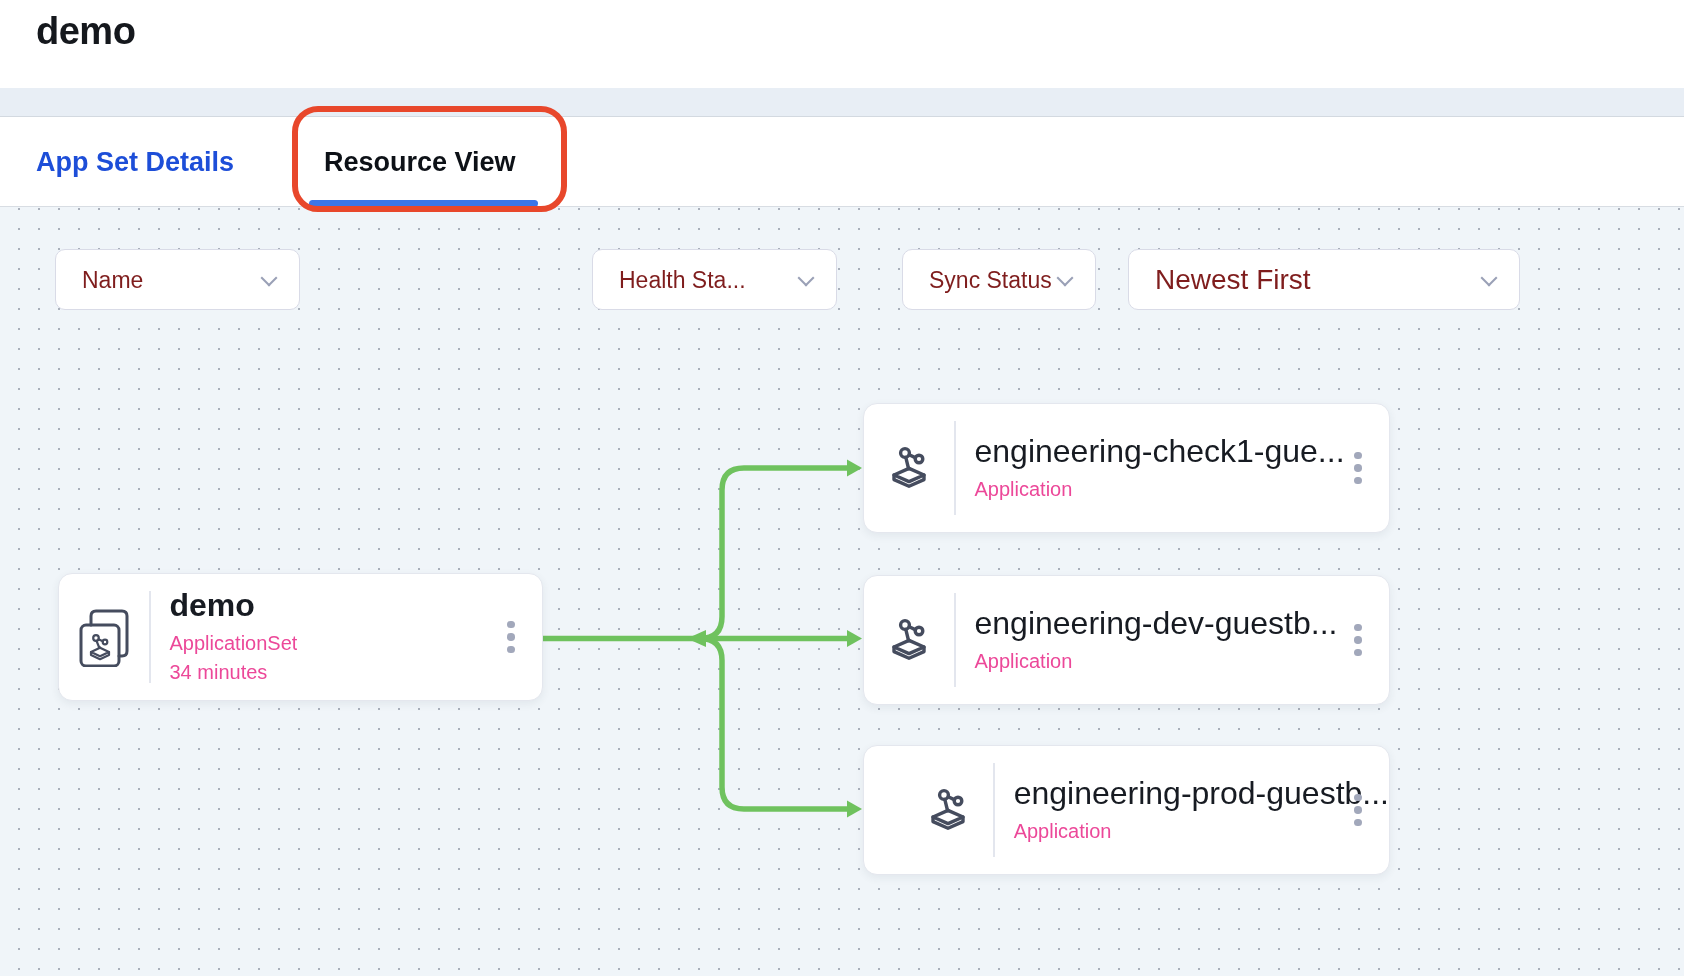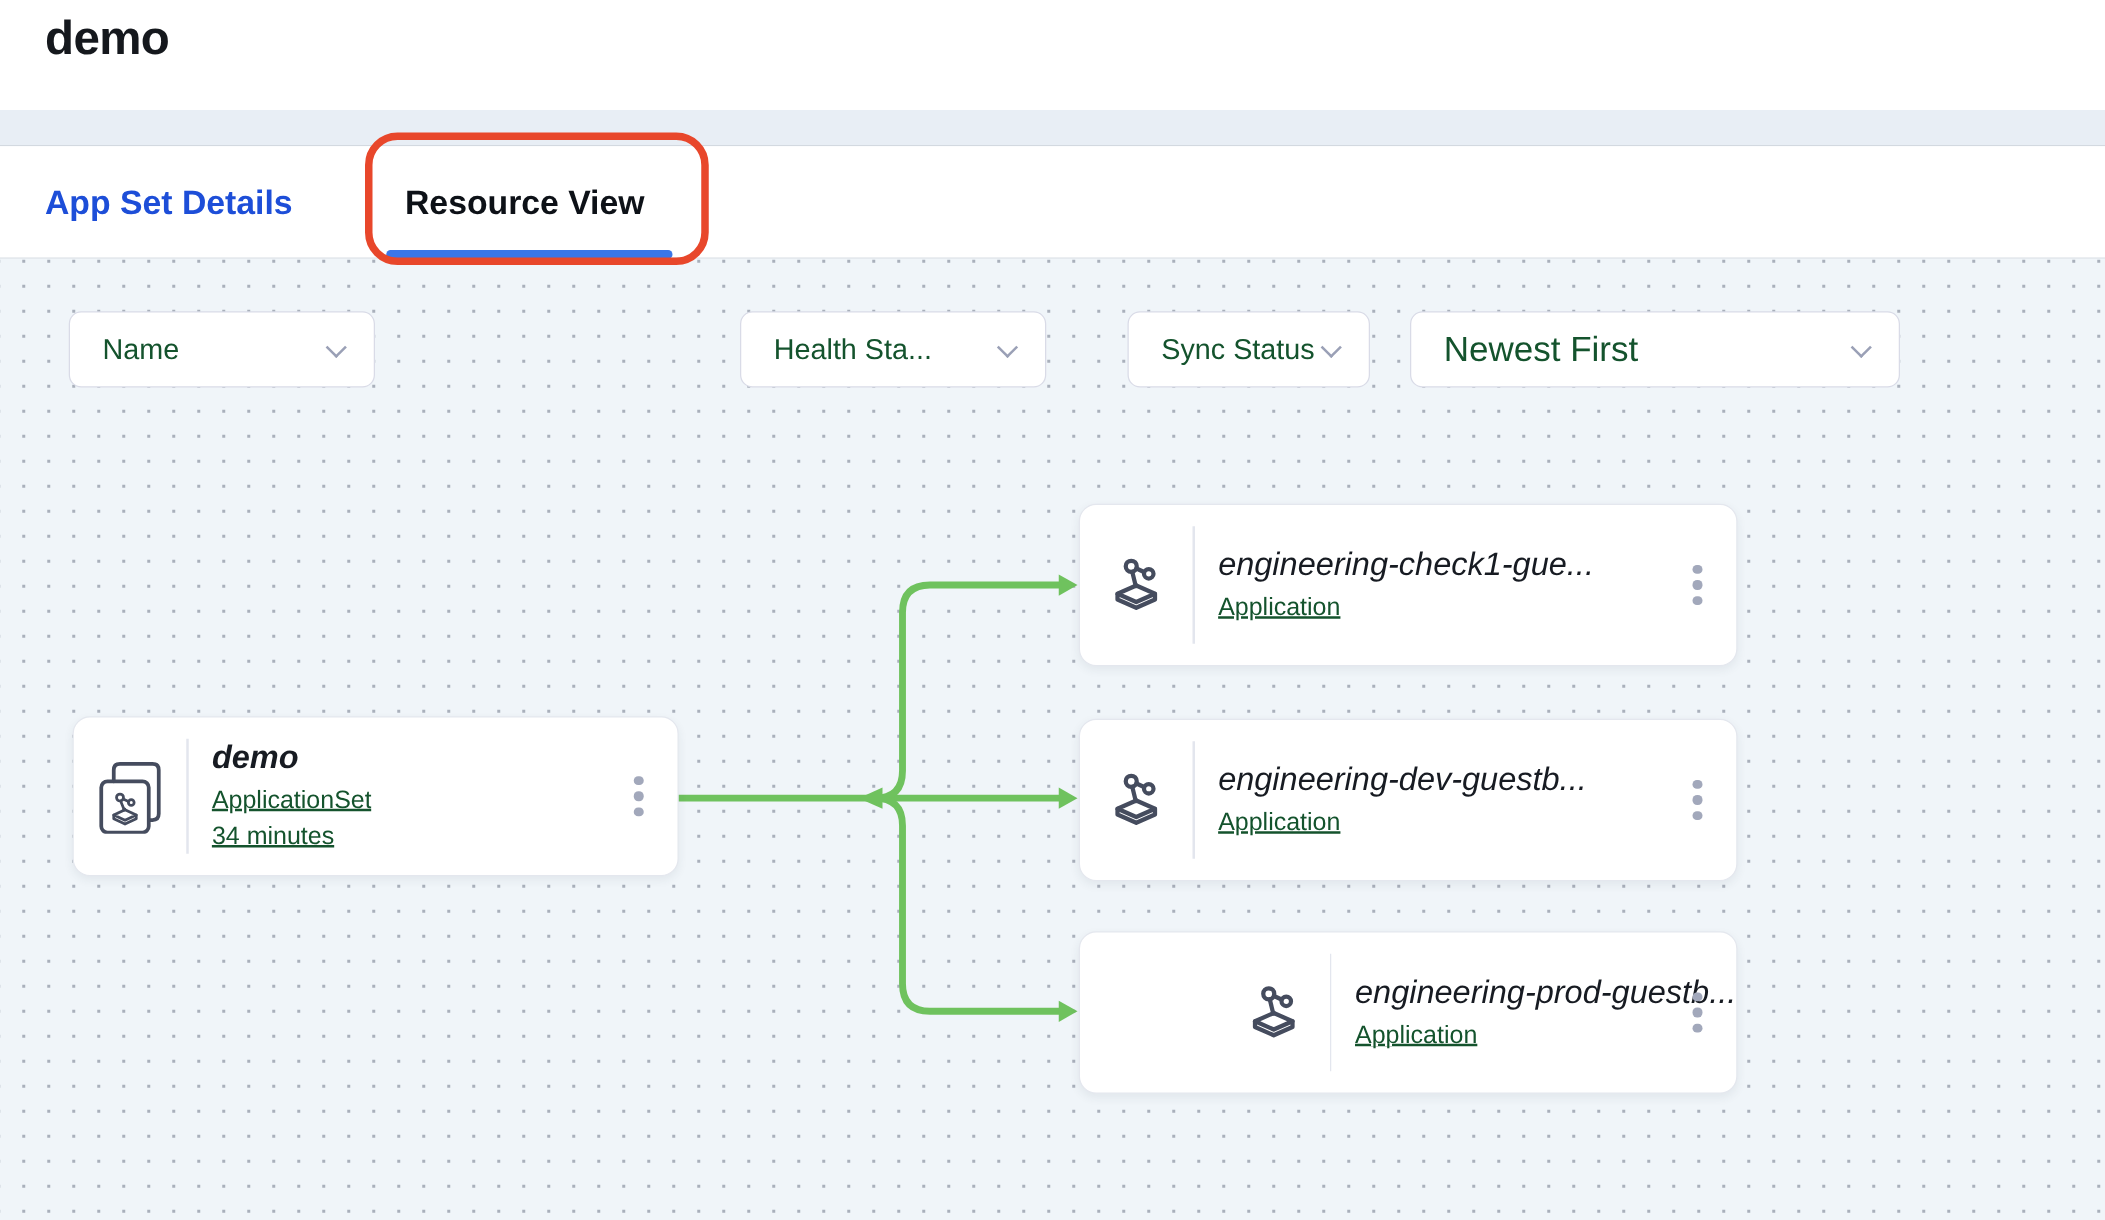--- a/index.html
+++ b/index.html
@@ -20,21 +20,21 @@
   .annotation-box { position:absolute; left:292px; top:106px; width:275px; height:106px; border:6px solid var(--annotation-red,#e8472b); border-radius:26px; z-index:30; pointer-events:none; }
 
   
   .canvas { position:absolute; left:0; top:207px; width:1684px; height:769px;
     background-color:#f0f5f9;
     background-image:radial-gradient(#a9b0bb 1.3px, transparent 1.5px);
     background-size:20px 20px; background-position:9px 12px; }
 
   
   .pill { position:absolute; top:42px; height:61px; background:#ffffff; border:1.5px solid #d9dbe7; border-radius:10px; cursor:pointer; }
-  .pill-label { position:absolute; left:26px; top:50%; transform:translateY(-50%); font-size:23px; color:#14532d; white-space:nowrap; }
+  .pill-label { position:absolute; left:26px; top:50%; transform:translateY(-50%); font-size:23px; color:#7f1d1d; white-space:nowrap; }
   .pill .chevron { position:absolute; right:24px; top:22px; width:12px; height:12px; border-right:2.5px solid #9aa0b6; border-bottom:2.5px solid #9aa0b6; transform:rotate(45deg); }
   .pill-name   { left:55px;   width:245px; }
   .pill-kind   { left:322px;  width:245px; }
   .pill-health { left:592px;  width:245px; }
   .pill-sync   { left:862px;  width:194px;margin-left:40px; }
   .pill-sort   { left:1128px; width:392px; }
   .pill-sort .pill-label { font-size:28px; }
 
   
   .edges { position:absolute; left:0; top:0; width:1684px; height:769px; pointer-events:none; }
@@ -44,23 +44,23 @@
   
   .node-card { position:absolute; background:#ffffff; border:1.5px solid #e4e7ee; border-radius:14px;
     box-shadow:0 3px 8px rgba(40,50,70,0.07); display:flex; align-items:stretch; cursor:pointer; }
   .node-root  { left:58px;  top:366px; width:485px; height:128px; }
   .node-app-1 { left:863px; top:196px; width:527px; height:130px; }
   .node-app-2 { left:863px; top:368px; width:527px; height:130px; }
   .node-app-3 { left:863px; top:538px; width:527px; height:130px;justify-content:flex-end; }
   .node-icon-cell { width:90px; flex:0 0 90px; display:flex; align-items:center; justify-content:center; }
   .node-divider { width:1.5px; background:#e3e6ee; margin:17px 0; }
   .node-text { display:flex; flex-direction:column; justify-content:center; padding-left:19px; overflow:hidden; }
-  .node-title { font-size:26px; font-weight:600; color:#171b22; white-space:nowrap; margin-bottom:5px;font-style:italic; }
+  .node-title { font-size:32px; font-weight:600; color:#171b22; white-space:nowrap; margin-bottom:5px; }
   .node-app .node-title { font-weight:500; }
-  .node-sub { font-size:20px; color:#14532d; white-space:nowrap; line-height:1.45;text-decoration:underline; }
+  .node-sub { font-size:20px; color:#ec4899; white-space:nowrap; line-height:1.45; }
   .kebab { position:absolute; right:14px; top:50%; transform:translateY(-50%); width:34px; height:56px;
     display:flex; flex-direction:column; align-items:center; justify-content:center; gap:5px;
     background:none; border:none; cursor:pointer; }
   .kebab i { width:7.5px; height:7.5px; border-radius:50%; background:#a2a8bb; }
   .node-icon-cell svg { stroke:#454c5e; }
 </style>
 </head>
 <body>
 
 <div id="app">

